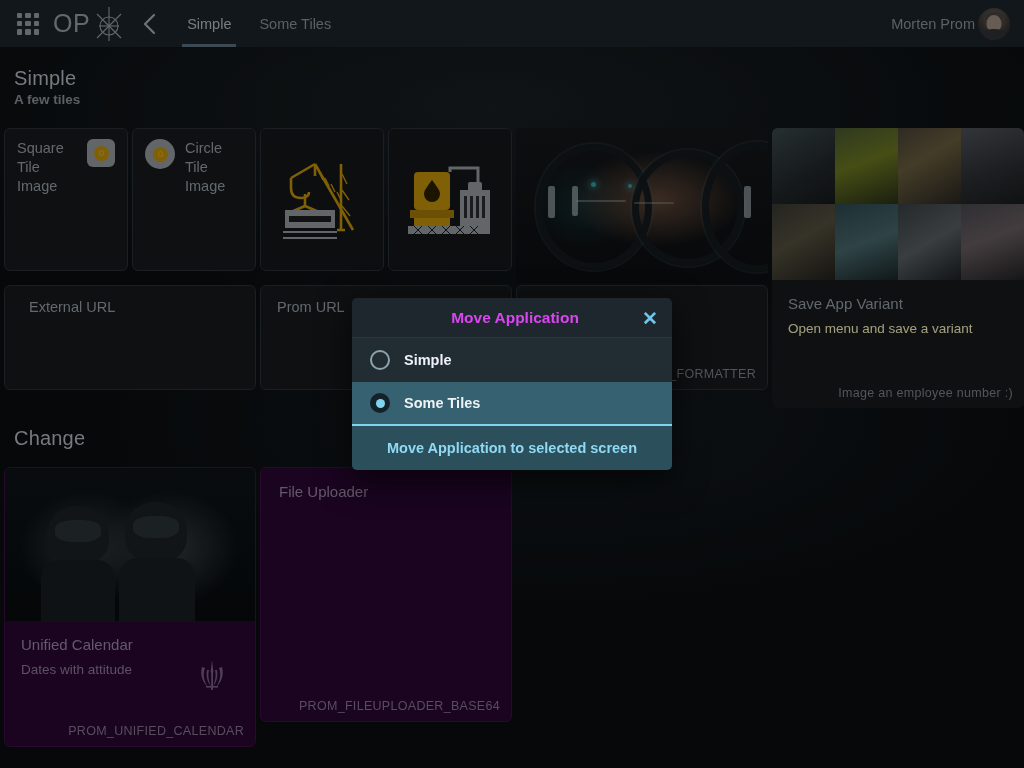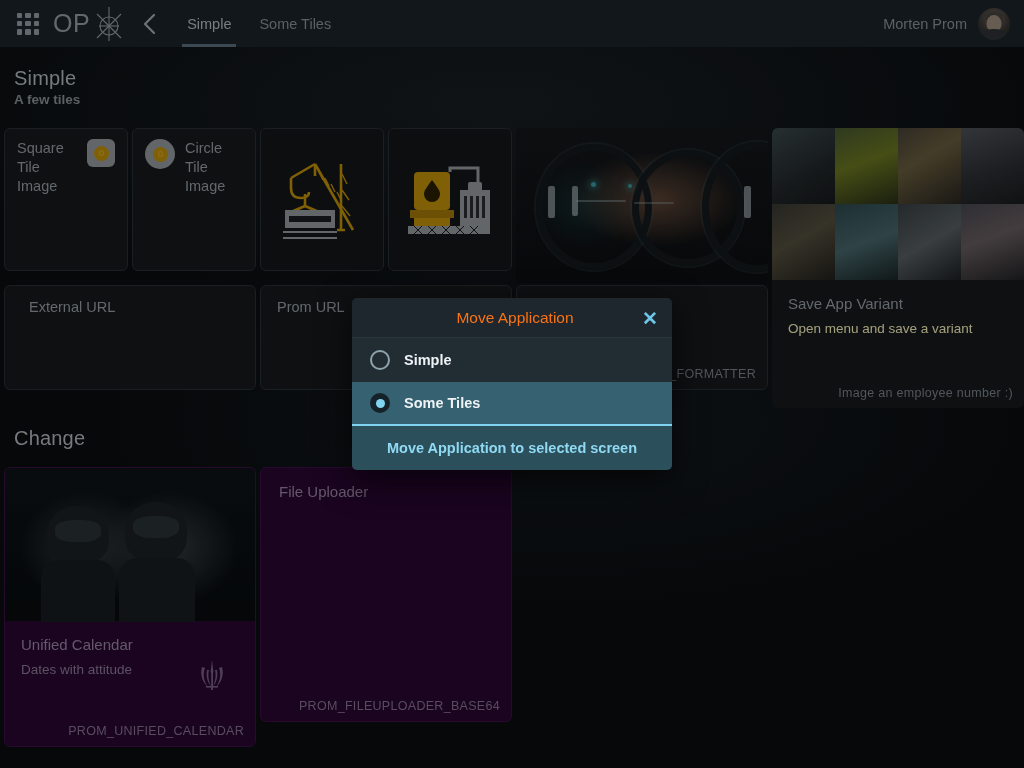--- a/index.html
+++ b/index.html
@@ -51,21 +51,21 @@
     position: relative; height: 47px;
   }
   .tab.active { color: #b9c2c9; }
   .tab.active:after {
     content: ""; position: absolute; bottom: 0; left: 9px; right: 9px;
     height: 3px; background: #5f7382;
   }
 
   #user-area {
     margin-left: auto; margin-right: 14px;
-    display: flex; align-items: center; gap: 11px; cursor: pointer;
+    display: flex; align-items: center; gap: 3px; cursor: pointer;
   }
   #user-name { font-size: 14.5px; color: #8e979f; }
   #avatar {
     width: 32px; height: 32px; border-radius: 50%;
     overflow: hidden; position: relative;
     background: radial-gradient(circle at 50% 32%, #6e6159 0%, #3b3936 55%, #1b1d1e 100%);
   }
   #avatar .face {
     position: absolute; left: 50%; top: 22%; transform: translateX(-50%);
     width: 15px; height: 17px; border-radius: 50% 50% 45% 45%;
@@ -189,21 +189,21 @@
     position: absolute; left: 352px; top: 298px;
     width: 320px; border-radius: 5px; overflow: hidden;
     background: #1e272e;
     box-shadow: 0 10px 34px rgba(0,0,0,0.65);
     z-index: 61;
   }
   #modal-header {
     height: 40px; display:flex; align-items:center; justify-content:center;
     position: relative; border-bottom: 1px solid #2b353c;
   }
-  #modal-title { font-size: 15.5px; color:#f97316; font-weight:normal;margin-left:6px; }
+  #modal-title { font-size: 15.5px; color:#d946ef; font-weight:bold;margin-left:6px; }
   #modal-close {
     position:absolute; right:14px; top:50%; transform:translateY(-50%);
     font-size:19px; color:#6ec6e8; cursor:pointer; line-height:1; font-weight: bold;
   }
   .opt {
     height: 44px; display:flex; align-items:center; gap:14px;
     padding-left: 18px; cursor:pointer; background:#222c33;
   }
   .opt + .opt { }
   .opt.sel { background:#356170; border-bottom: 2px solid #7fd4ef; }

